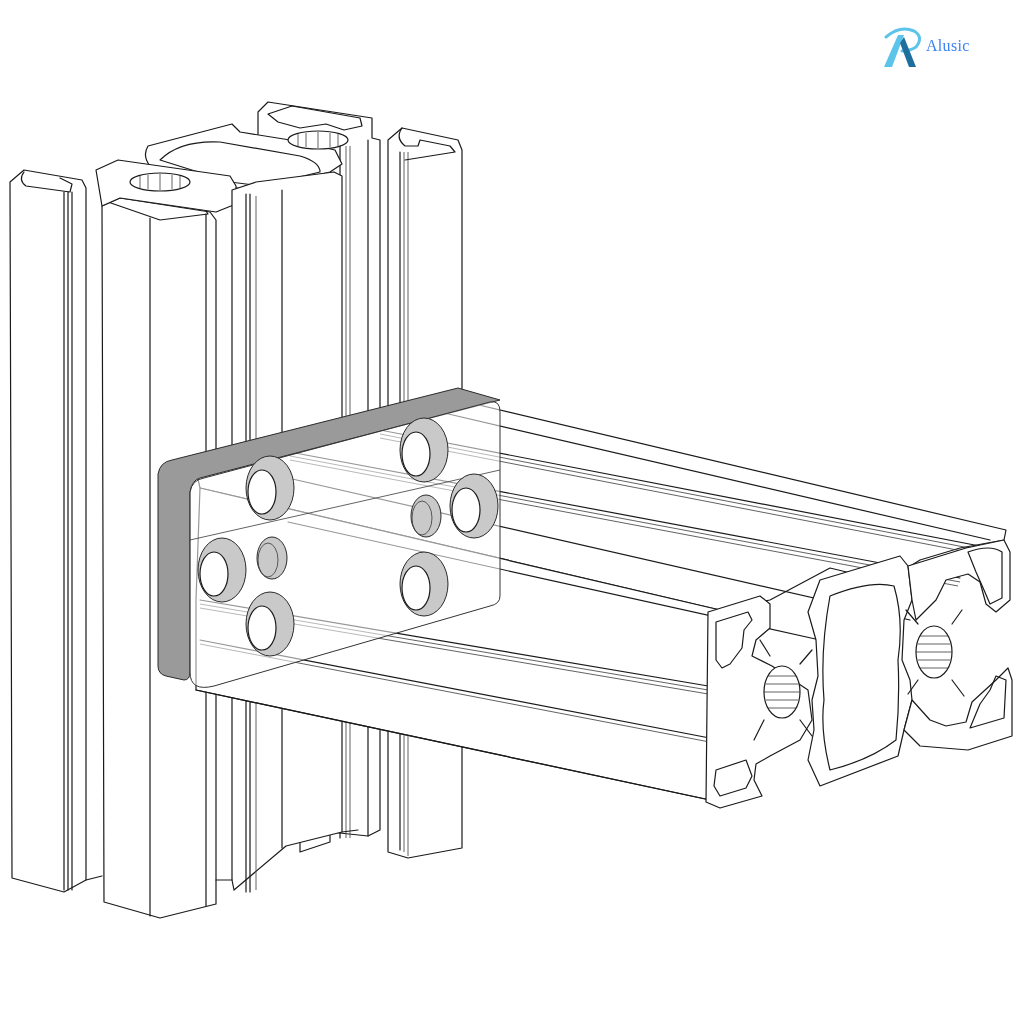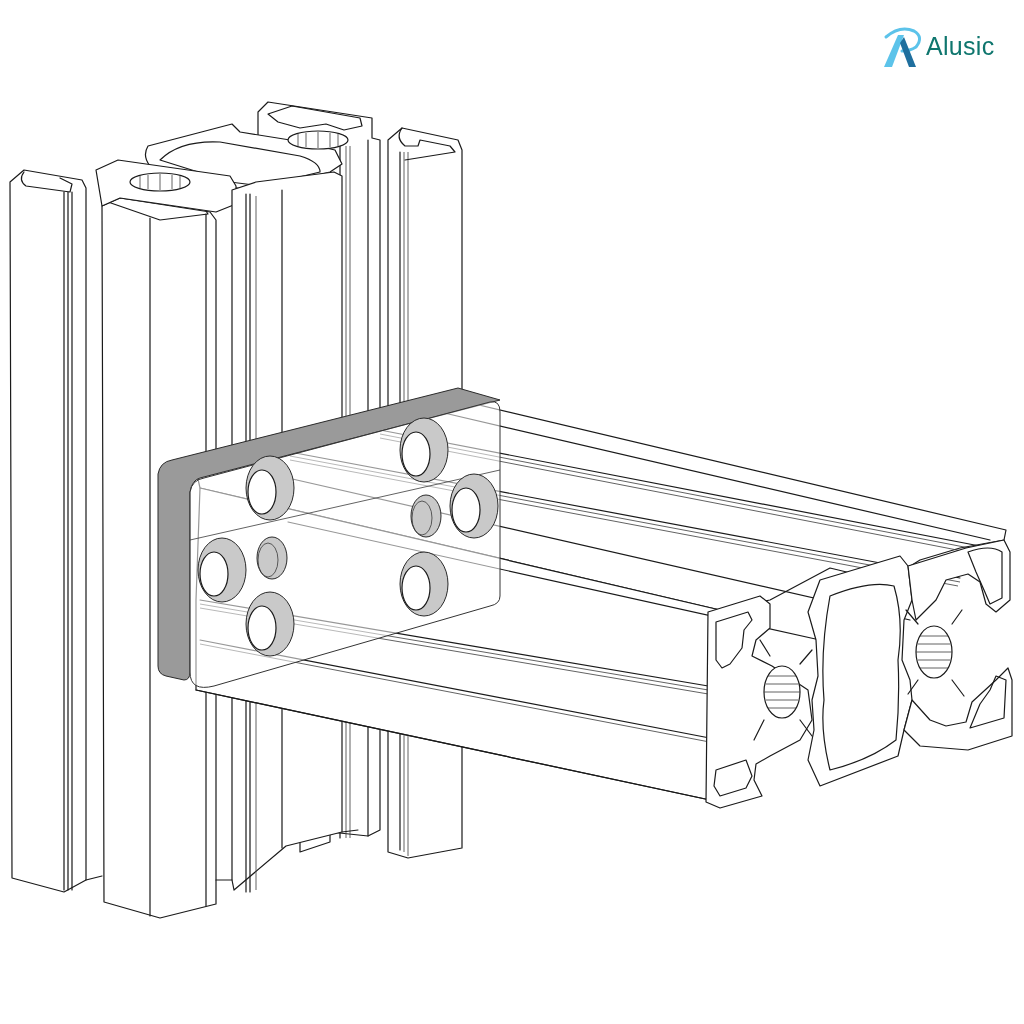--- a/index.html
+++ b/index.html
@@ -1,20 +1,20 @@
 <!DOCTYPE html>
 <html><head>
   <meta charset="utf-8">
   <style>
     html, body { margin: 0; padding: 0; background: #ffffff; }
     body { width: 1024px; height: 1024px; position: relative; overflow: hidden; font-family: "Liberation Sans", sans-serif; }
     .stage { position: absolute; left: 0; top: 0; width: 1024px; height: 1024px; }
     .logo { position: absolute; left: 878px; top: 22px; height: 48px; display: flex; align-items: center; }
     .logo-mark { width: 46px; height: 46px; }
-    .logo-text { font-family: Liberation Sans, sans-serif; font-size: 25px; color: #0f766e; margin-left: 2px; letter-spacing: 0.3px; }
+    .logo-text { font-family: Liberation Serif, serif; font-size: 16px; color: #3b82f6; margin-left: 2px; letter-spacing: 0.3px; }
     svg .ln { fill: none; stroke: #1a1a1a; stroke-width: 1.2; stroke-linejoin: round; stroke-linecap: round; }
     svg .ln-thin { fill: none; stroke: #3a3a3a; stroke-width: 0.8; }
     svg .face { fill: #ffffff; stroke: #1a1a1a; stroke-width: 1.2; stroke-linejoin: round; }
     svg .shade { fill: #9a9a9a; stroke: #2a2a2a; stroke-width: 1; }
     svg .shade-lt { fill: #c9c9c9; stroke: #2a2a2a; stroke-width: 1; }
     svg .plate { fill: rgba(255,255,255,0.55); stroke: #333; stroke-width: 1; }
   </style>
 </head>
 <body>
 

